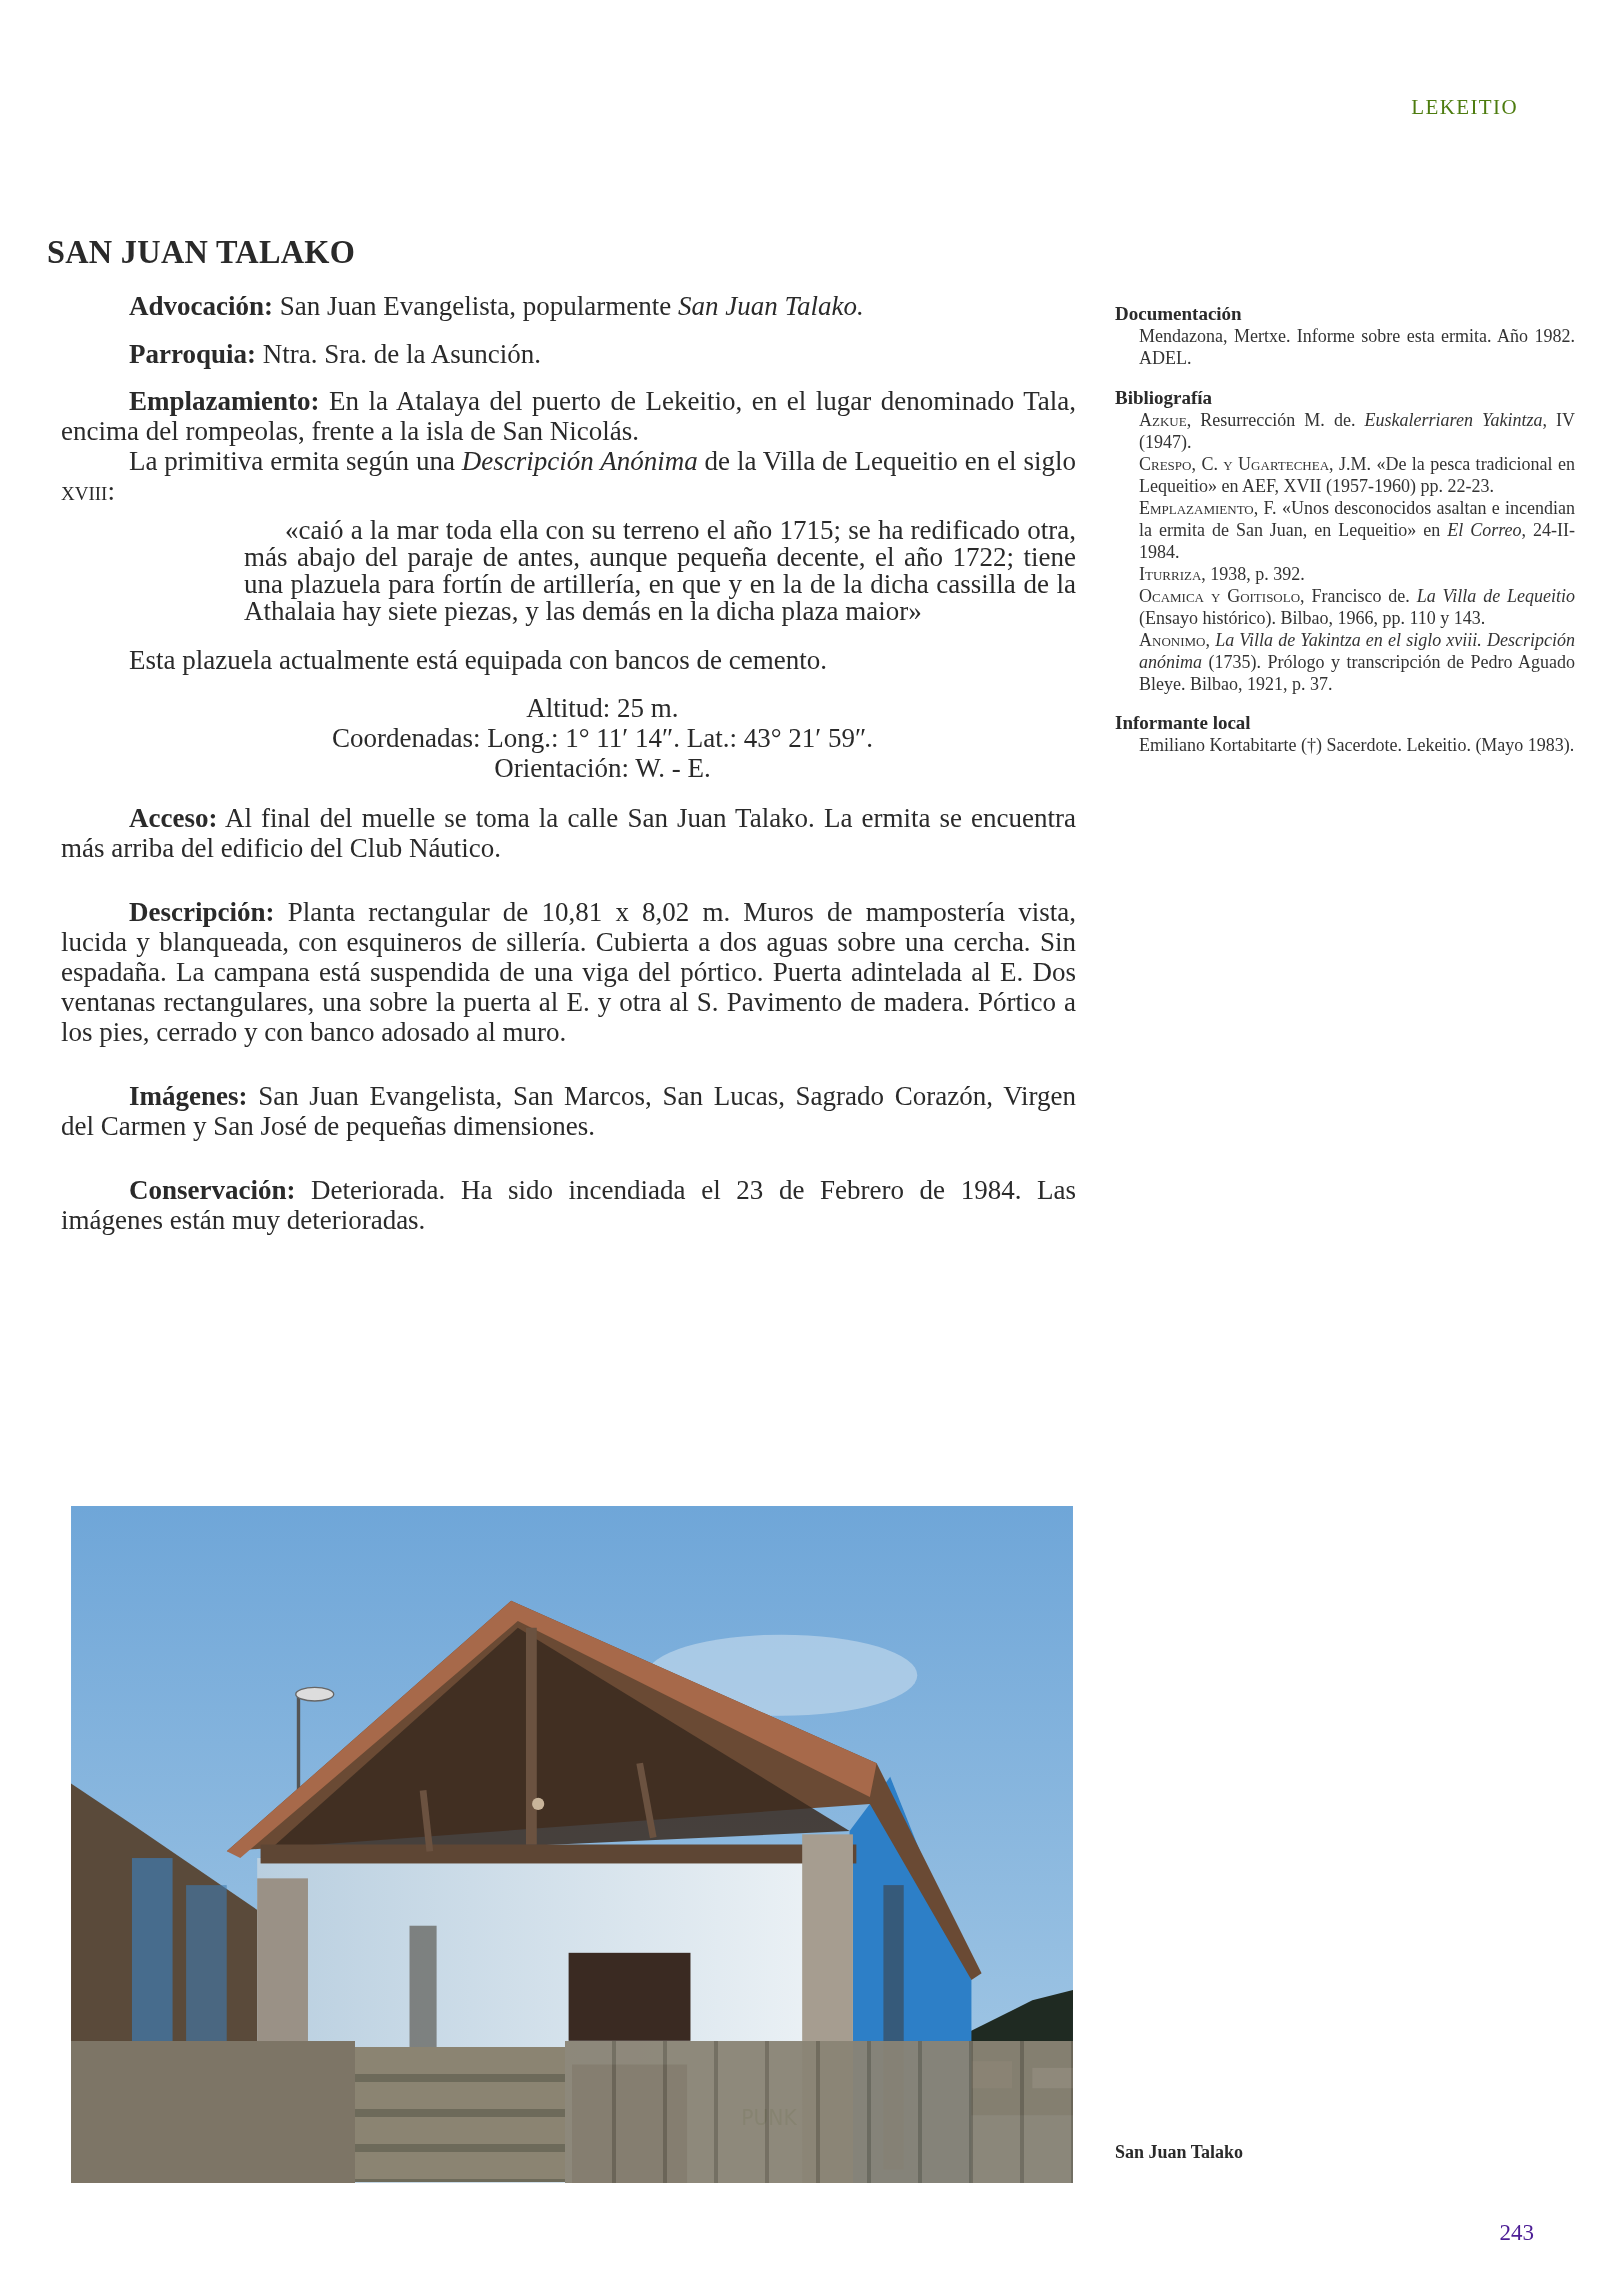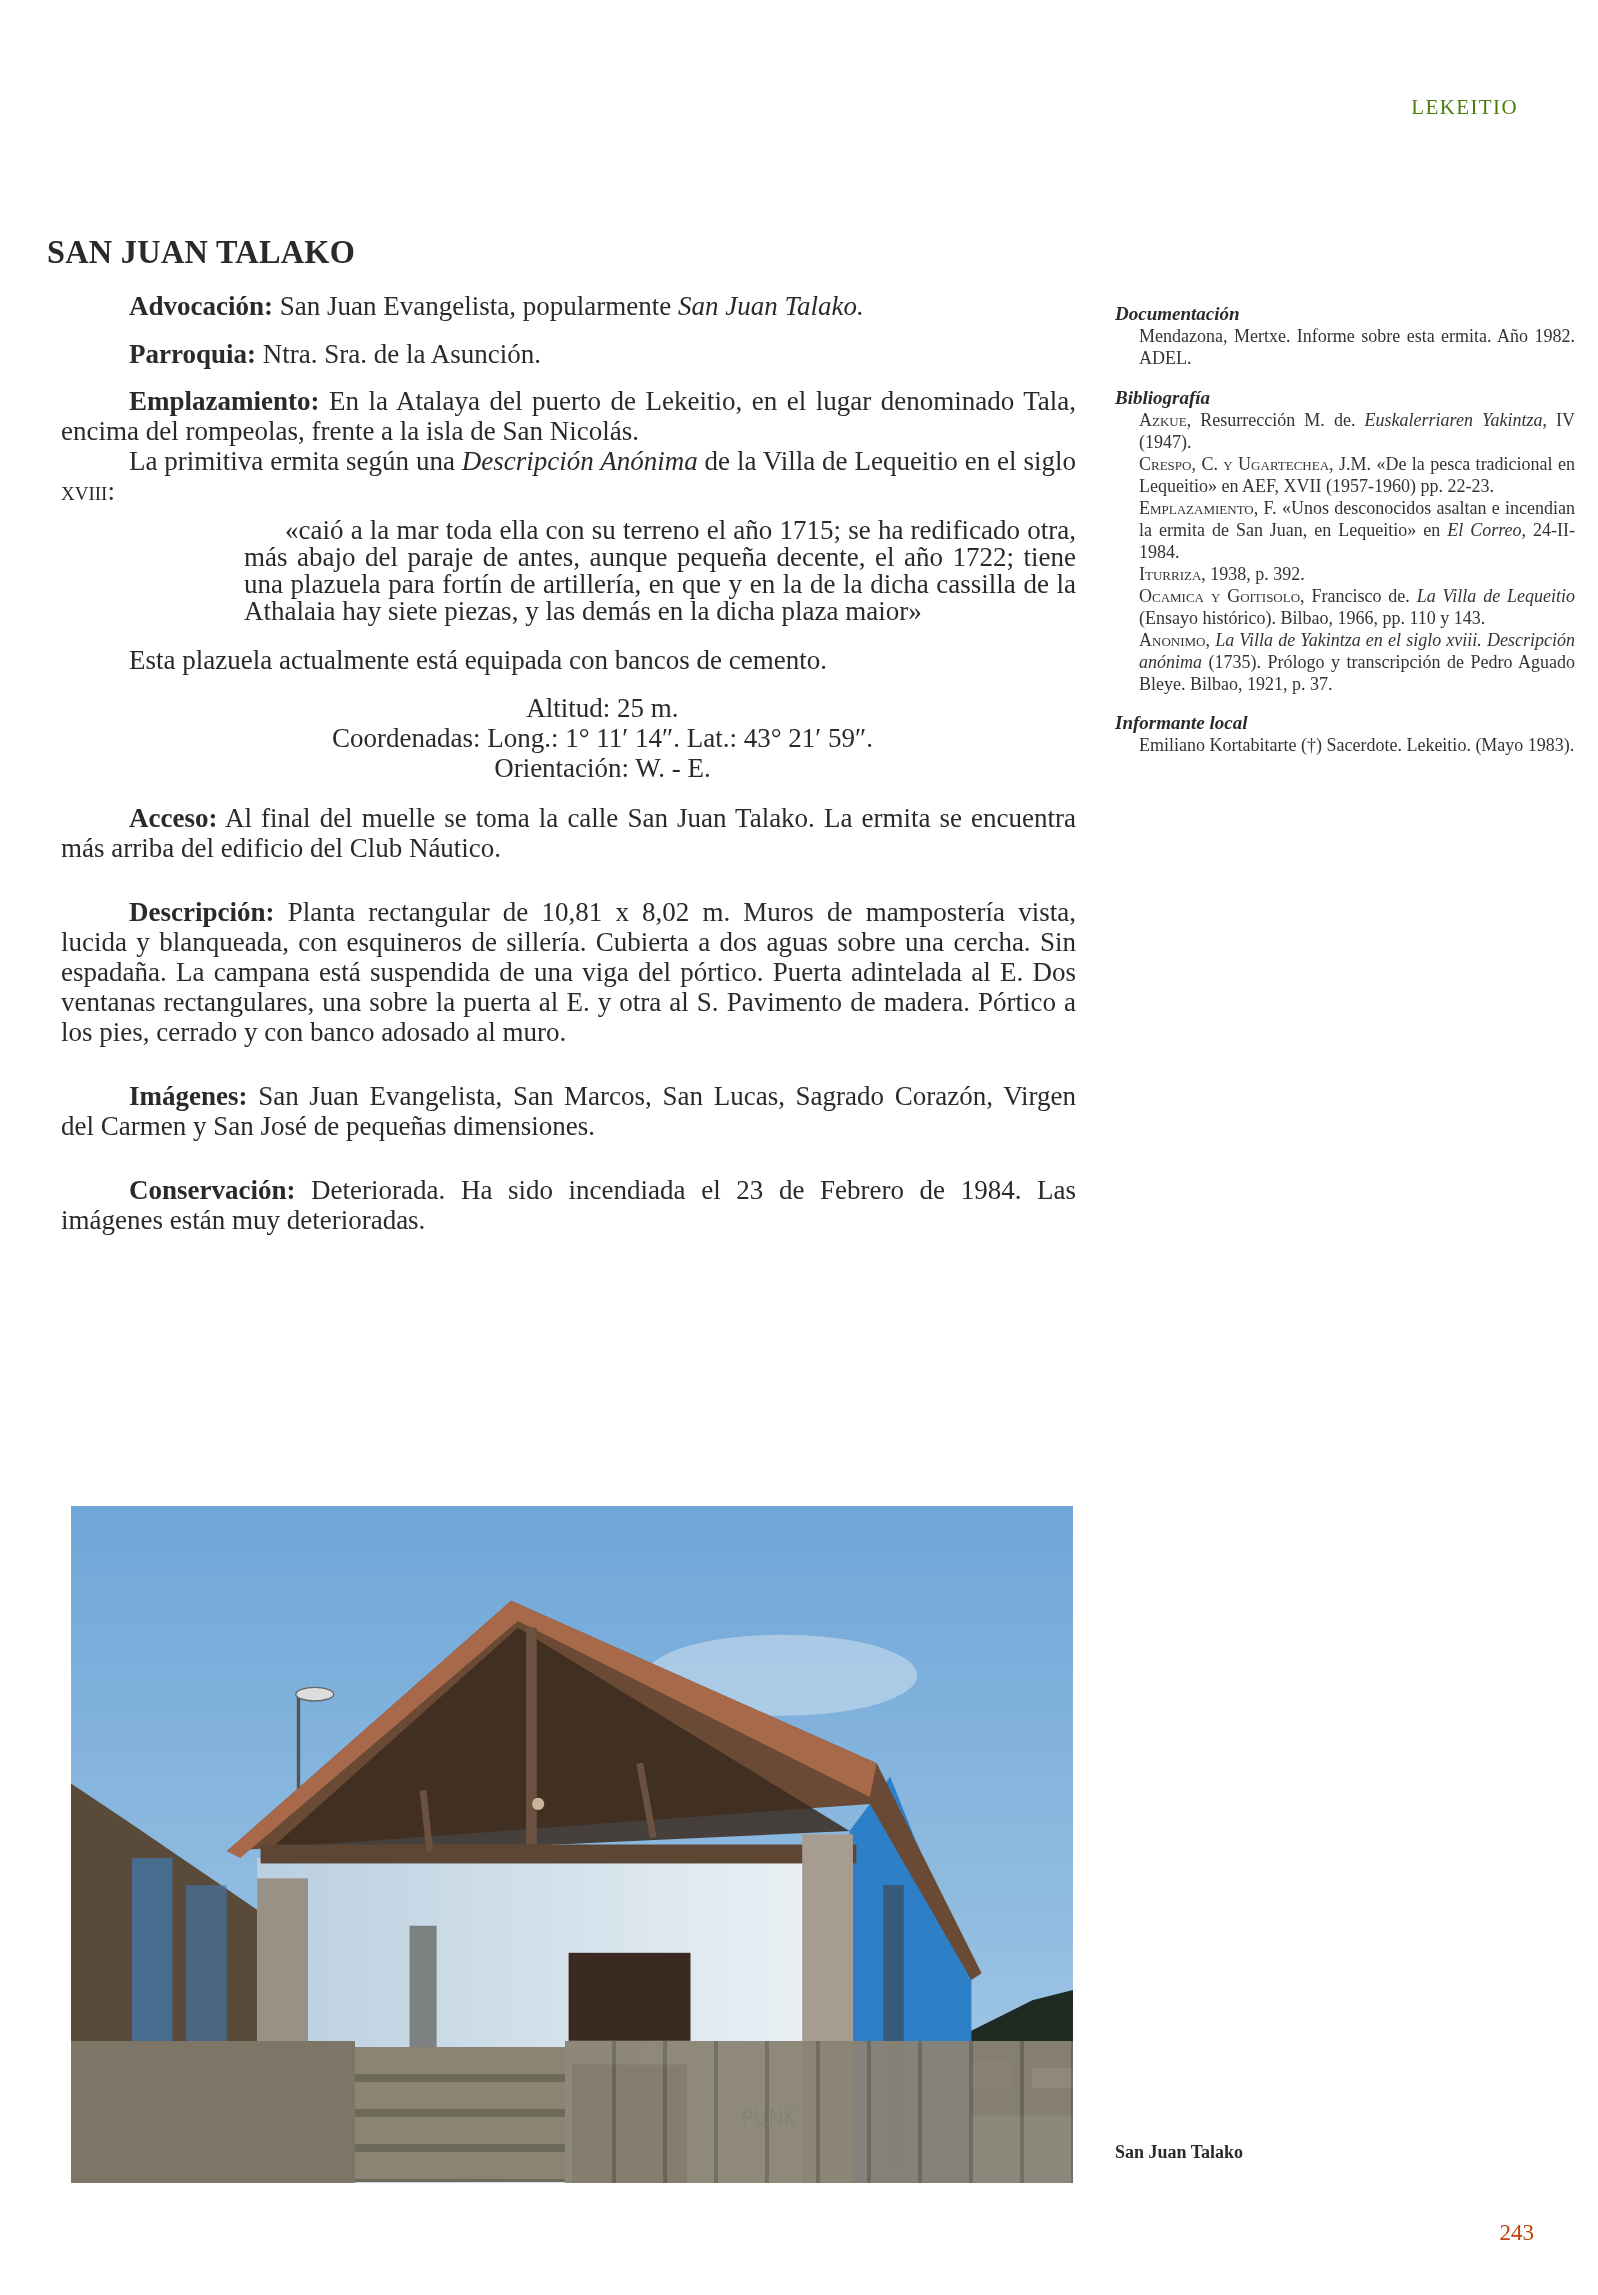--- a/index.html
+++ b/index.html
@@ -13,26 +13,26 @@
   .para { margin: 0 0 17.6px 0; text-align: justify; }
   .para.flush { margin-left: -68px; text-indent: 68px; }
   .lbl { font-weight: bold; }
   .ital { font-style: italic; }
   .sc { font-variant: small-caps; }
   .quote { margin: 10.8px 0 20px 115px; font-size: 27px; line-height: 27px; text-align: justify;
            text-indent: 41px; }
   .stats { margin: 0 0 20px 0; }
   .stats div { line-height: 30px; text-align: center; }
   .side { left: 1115px; top: 303px; width: 460px; font-size: 18px; line-height: 22px; color: #333; }
-  .side h4 { margin: 0; font-size: 19px; font-weight: bold; color: #2a2a2a; font-style: italic; }
+  .side h4 { margin: 0; font-size: 19px; font-weight: bold; color: #2a2a2a; }
   .side .blk { margin-bottom: 17.6px; }
   .side p { margin: 0 0 0 24px; text-align: justify; }
   .photo { left: 71px; top: 1506px; width: 1002px; height: 677px; overflow: hidden; }
   .caption { left: 1115px; top: 2142px; font-size: 18px; font-weight: bold; color: #2a2a2a; }
-  .pagenum { right: 64px; top: 2220px; font-size: 23px; color: #c2410c; }
+  .pagenum { right: 64px; top: 2220px; font-size: 23px; color: #4c1d95; }
 </style>
 </head>
 <body>
 
 <div class="abs running-head">LEKEITIO</div>
 <div class="abs page-title">SAN JUAN TALAKO</div>
 
 <div class="abs main">
   <p class="para">
     <span class="lbl">Advocación:</span>

